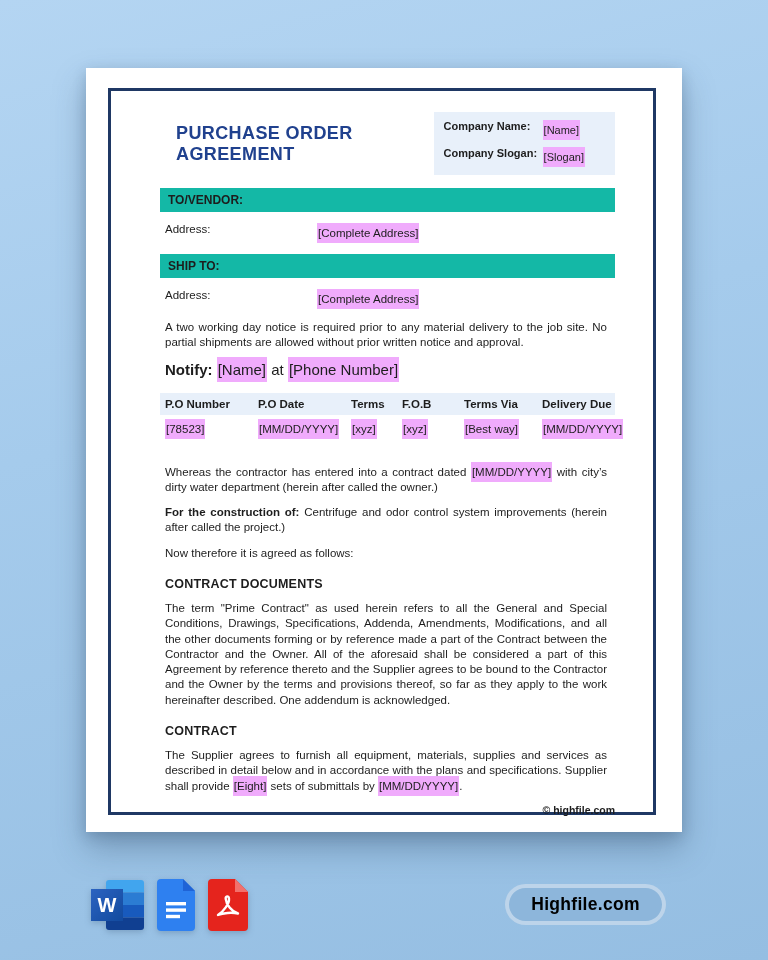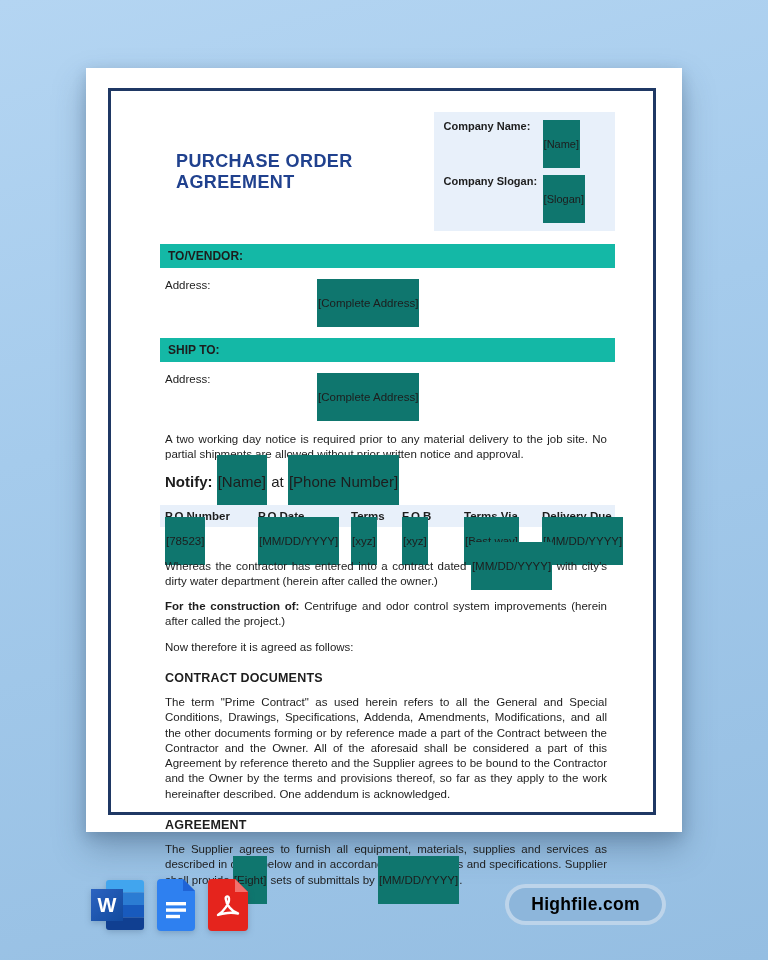--- a/index.html
+++ b/index.html
@@ -26,32 +26,32 @@
   .header-row { display:flex; justify-content:space-between; align-items:center; margin-bottom:13px; }
   .doc-title { font-size:18px; font-weight:bold; color:#20418e; letter-spacing:0.4px; margin-left:16px; }
   .company-box { background:#e8f0fa; width:208px; box-sizing:border-box; padding:8px 10px; display:flex; flex-direction:column; gap:7px; font-size:11px; }
   .company-row { display:flex; align-items:flex-start; }
   .company-label { font-weight:bold; width:99px; flex:none; }
 
   .band { background:#14b8a6; font-weight:bold; font-size:12px; padding:5px 8px; margin-bottom:11px; }
   .address-row { display:flex; margin:0 0 11px 5px; font-size:11.5px; }
   .address-label { font-weight:normal; width:152px; flex:none; }
 
-  .hl { background:#0f766e; padding:18px 1px; }
+  .hl { background:#f0abfc; padding:4px 1px; }
 
   .para { font-size:11.5px; line-height:1.33; text-align:justify; margin:0 8px 10px 5px; }
   .notify-line { font-size:15px; margin:0 0 15px 5px; }
   .bold { font-weight:bold; }
 
   .po-head, .po-vals {
     display:grid; grid-template-columns:93px 93px 51px 62px 78px 1fr;
     font-size:11.5px; align-items:center;
   }
   .po-head { background:#e8f0fa; font-weight:bold; padding:5px 0 5px 5px; margin-bottom:8px; }
-  .po-vals { padding-left:5px; margin-bottom:12px; }
+  .po-vals { padding-left:5px; margin-bottom:30px; }
 
   .heading { font-size:12.5px; font-weight:bold; letter-spacing:0.2px; margin:6px 0 10px 5px; }
 
   .doc-footer { margin-top:auto; text-align:right; font-size:10.5px; font-weight:bold; padding-bottom:2px; }
 
   
   .file-icons { position:absolute; left:90px; top:877px; display:flex; align-items:center; gap:13px; height:56px; }
   .file-icons svg { display:block; filter:drop-shadow(0 2px 3px rgba(30,60,90,0.25)); cursor:pointer; }
 
   .brand-pill {
@@ -128,21 +128,21 @@
     <p class="para">
       <span class="bold">For the construction of:</span>
       <span>Centrifuge and odor control system improvements (herein after called the project.)</span>
     </p>
 
     <p class="para">Now therefore it is agreed as follows:</p>
 
     <div class="heading">CONTRACT DOCUMENTS</div>
     <p class="para">The term "Prime Contract" as used herein refers to all the General and Special Conditions, Drawings, Specifications, Addenda, Amendments, Modifications, and all the other documents forming or by reference made a part of the Contract between the Contractor and the Owner. All of the aforesaid shall be considered a part of this Agreement by reference thereto and the Supplier agrees to be bound to the Contractor and the Owner by the terms and provisions thereof, so far as they apply to the work hereinafter described. One addendum is acknowledged.</p>
 
-    <div class="heading">AGREEMENT</div>
+    <div class="heading">CONTRACT</div>
     <p class="para">
       <span>The Supplier agrees to furnish all equipment, materials, supplies and services as described in detail below and in accordance with the plans and specifications. Supplier shall provide</span>
       <span class="hl">[Eight]</span>
       <span>sets of submittals by</span>
       <span class="hl">[MM/DD/YYYY]</span><span>.</span>
     </p>
 
     <div class="doc-footer">© highfile.com</div>
   </div>
 </div>

